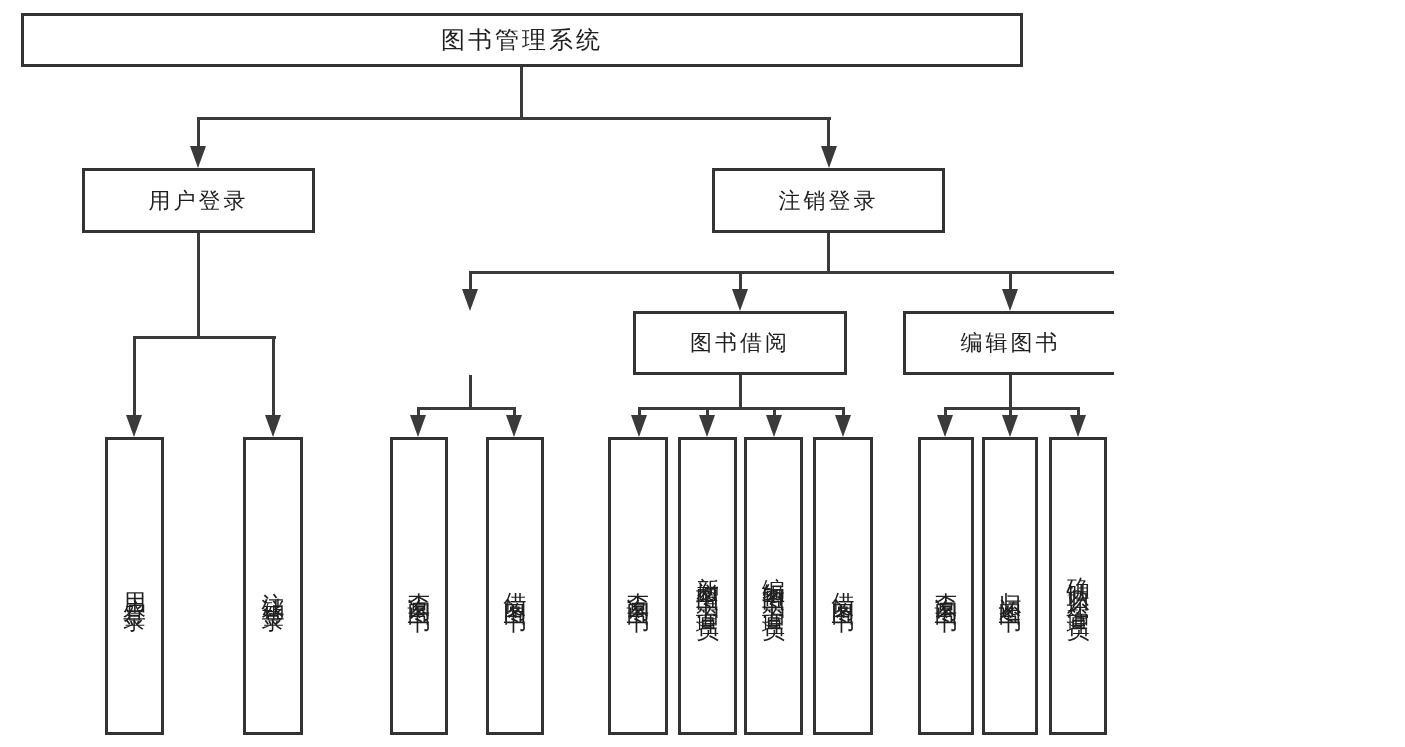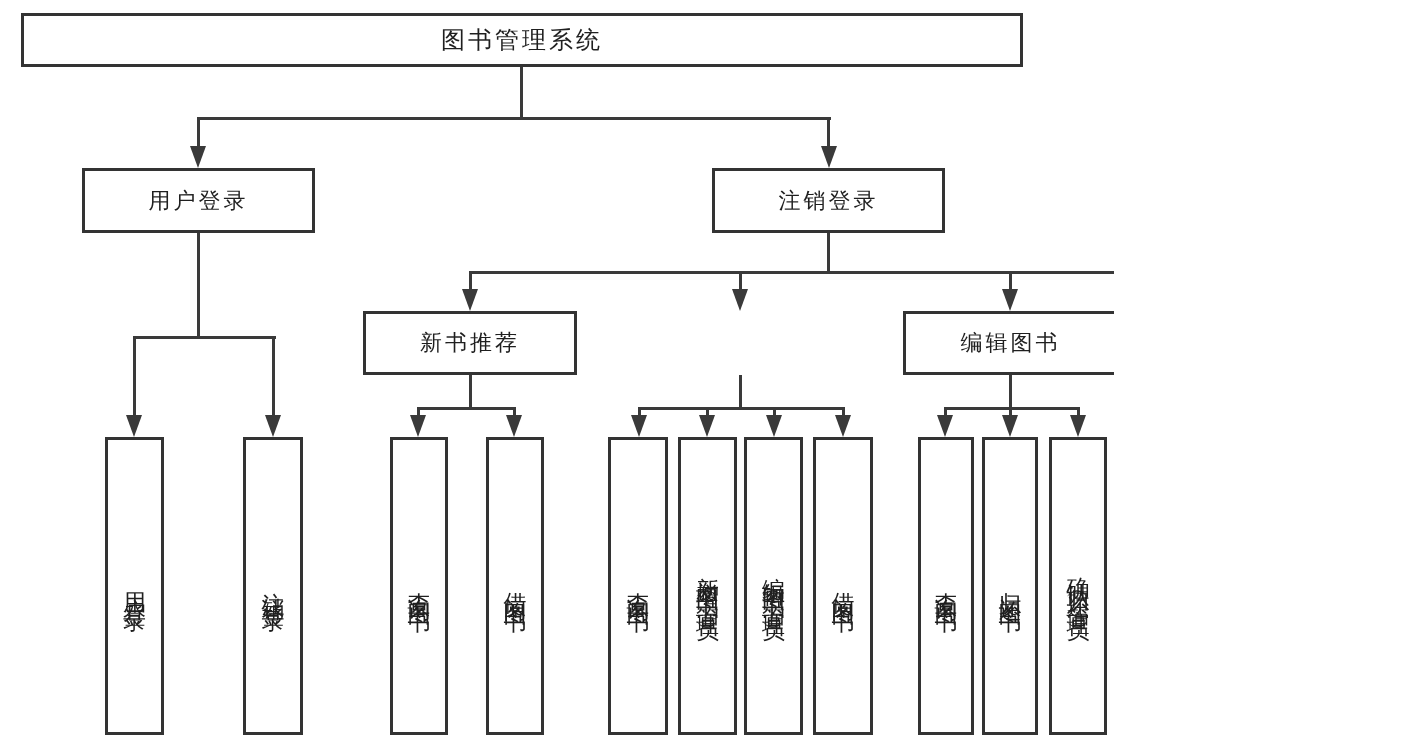--- a/index.html
+++ b/index.html
@@ -31,22 +31,22 @@
 <body>
 
 <div id="canvas">
 
   <div class="box title" style="left:21px;top:13px;width:1002px;height:54px">图书管理系统</div>
 
   <div class="box h" style="left:82px;top:168px;width:233px;height:65px">用户登录</div>
 
   <div class="box h" style="left:712px;top:168px;width:233px;height:65px">注销登录</div>
 
-  <div class="box h" style="left:363px;top:311px;width:214px;height:64px">新书推荐</div>
 
+  <div class="box h" style="left:633px;top:311px;width:214px;height:64px">图书借阅</div>
 
   <div class="box h" style="left:903px;top:311px;width:215px;height:64px">编辑图书</div>
 
 
   <div class="box leaf" style="left:105px;top:437px;width:59px;height:298px">用户登录</div>
 
   <div class="box leaf" style="left:243px;top:437px;width:60px;height:298px">注销登录</div>
 
   <div class="box leaf" style="left:390px;top:437px;width:58px;height:298px">查询图书</div>
 

